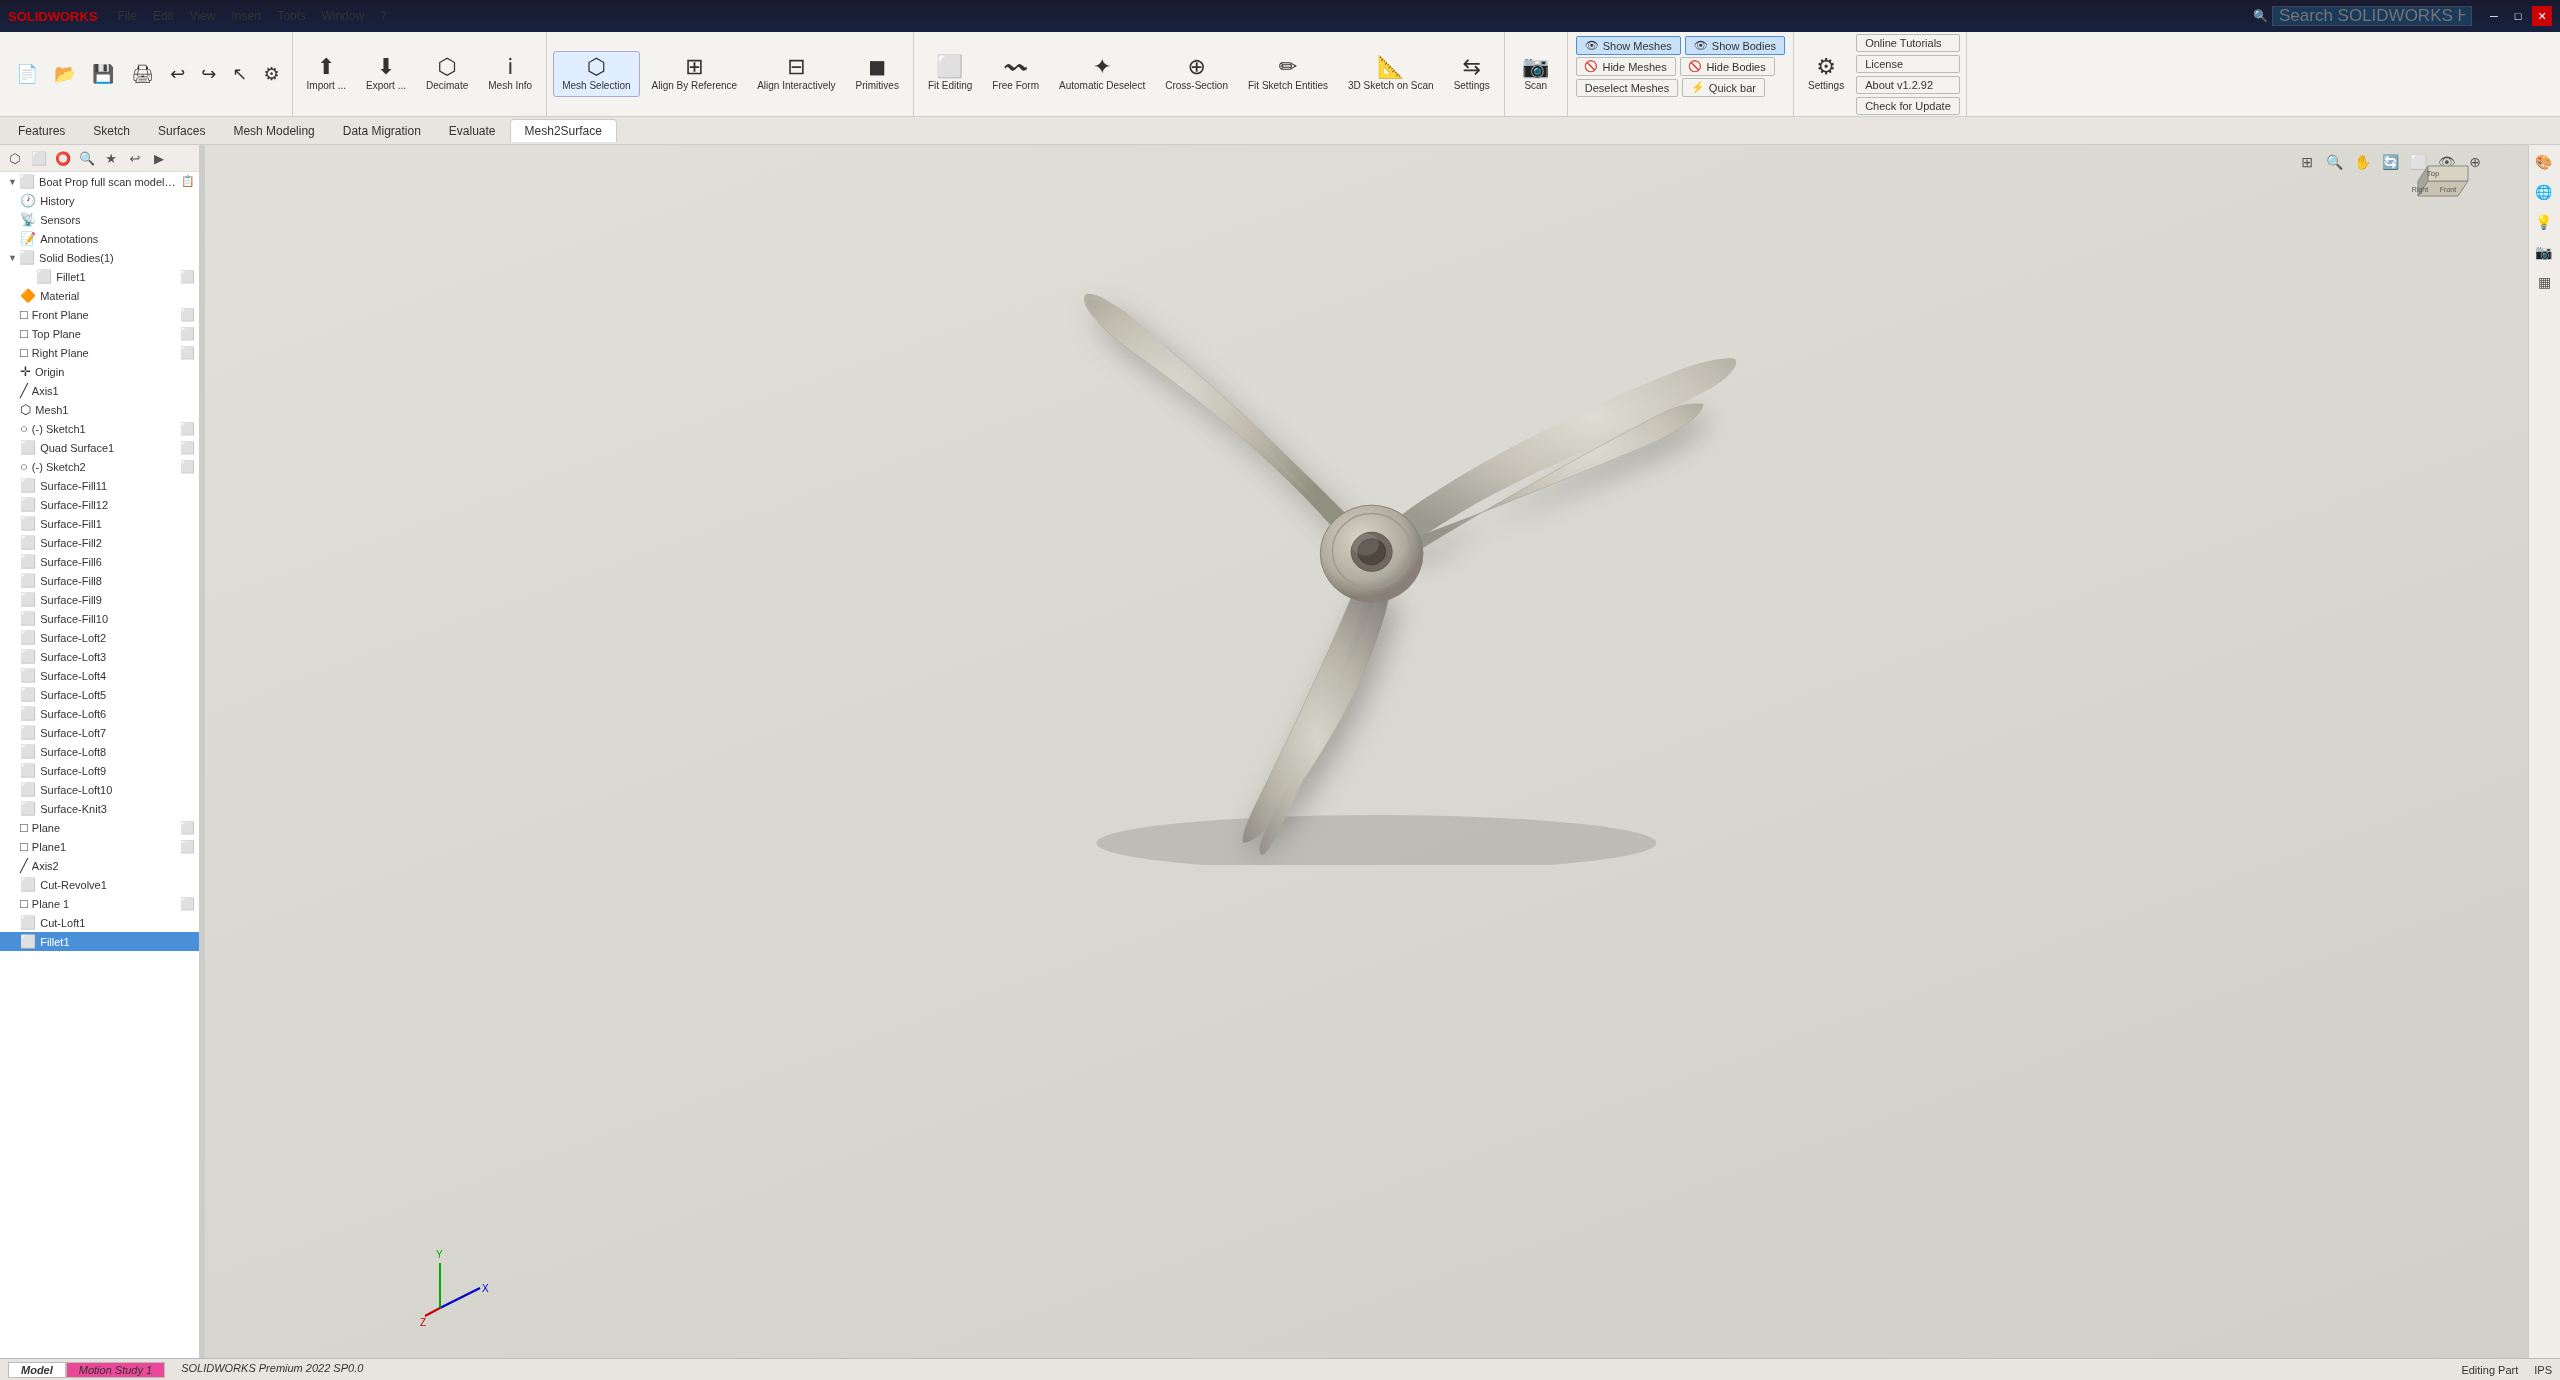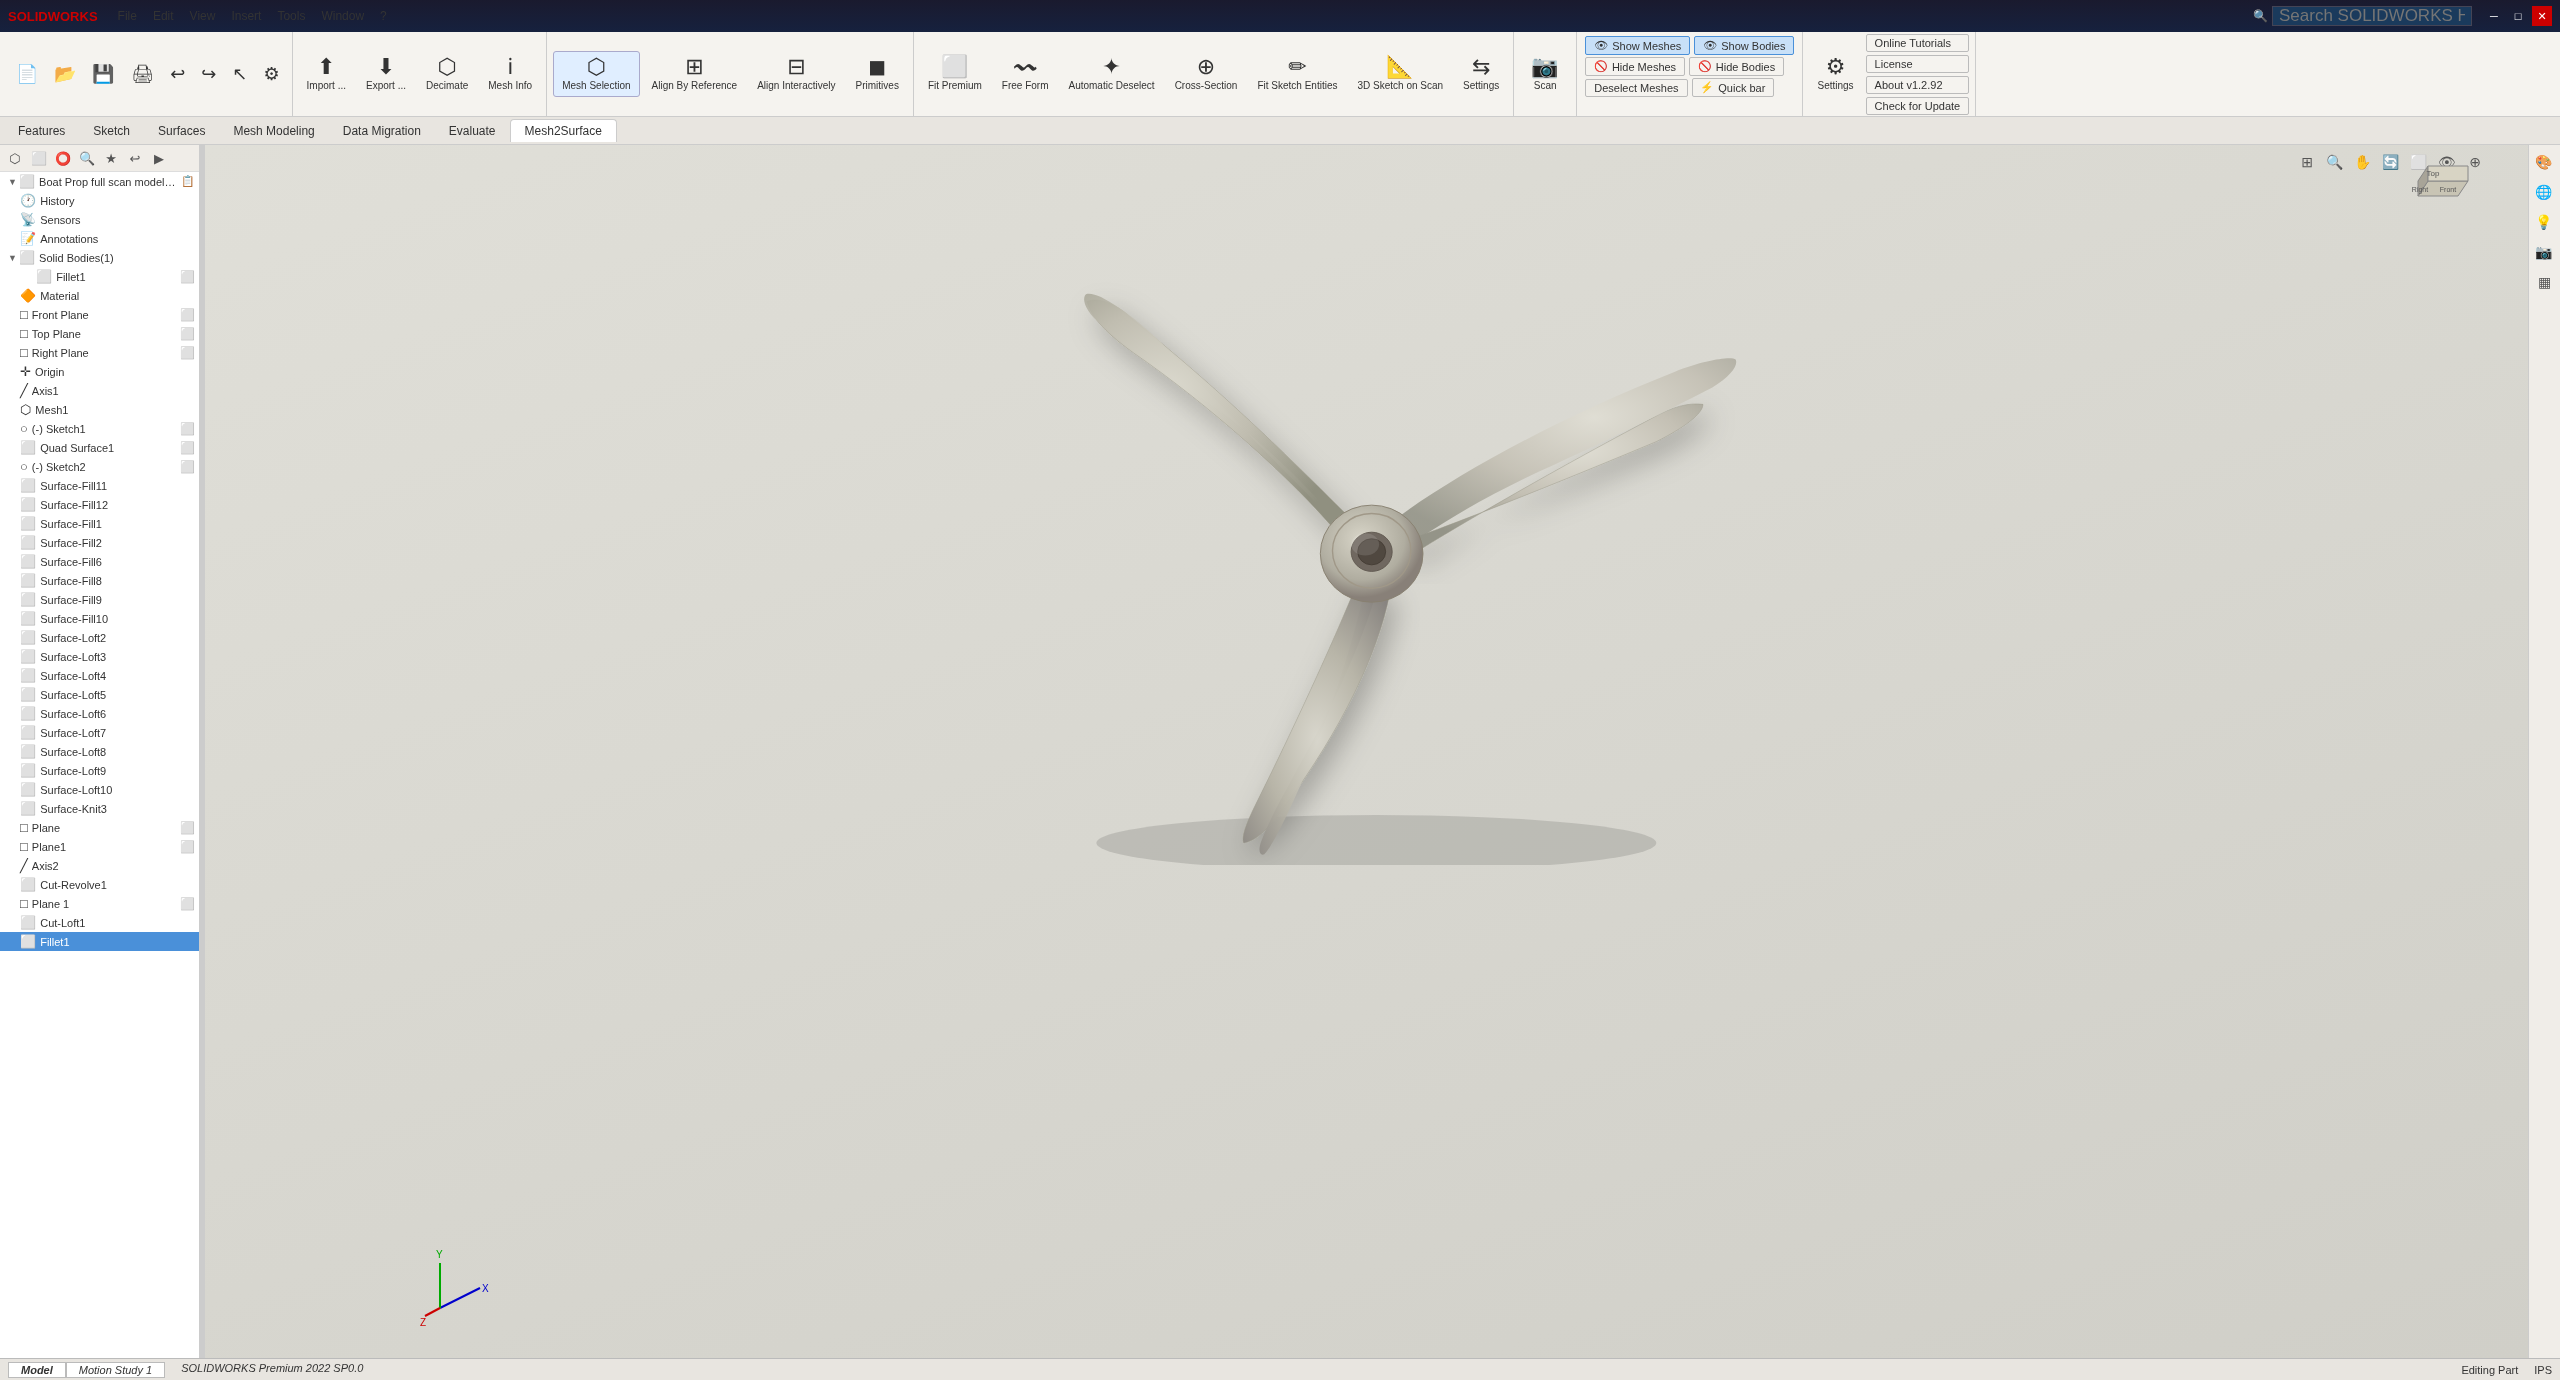--- a/index.html
+++ b/index.html
@@ -113,21 +113,21 @@
     
     #status-bar {
       display: flex; align-items: center; justify-content: space-between;
       background: #e8e5e0; border-top: 1px solid #bbb;
       height: 22px; padding: 0 8px; font-size: 11px; color: #333;
     }
     #status-bar .left { display: flex; gap: 16px; font-style: italic; }
     #status-bar .tabs { display: flex; gap: 0; }
     .status-tab {
       padding: 1px 12px; cursor: pointer; border: 1px solid #bbb;
-      background: #ffffff; font-size: 11px;
+      background: #ec4899; font-size: 11px;
     }
     .status-tab.active { background: #fff; font-weight: bold; }
 
     
     #search-area {
       display: flex; align-items: center; gap: 4px;
       padding: 0 8px;
     }
     #search-input {
       width: 180px; height: 20px; padding: 2px 6px; font-size: 11px;
@@ -241,21 +241,21 @@
     <div class="toolbar-btn">
       <span class="icon">◼</span>
       <span class="label">Primitives</span>
     </div>
   </div>
 
   <div class="toolbar-group">
     <div class="toolbar-btn">
       <span class="icon">⬜</span>
       <span class="label">Fit
-Premium</span>
+Editing</span>
     </div>
     <div class="toolbar-btn">
       <span class="icon">〰</span>
       <span class="label">Free Form</span>
     </div>
     <div class="toolbar-btn">
       <span class="icon">✦</span>
       <span class="label">Automatic
 Deselect</span>
     </div>

